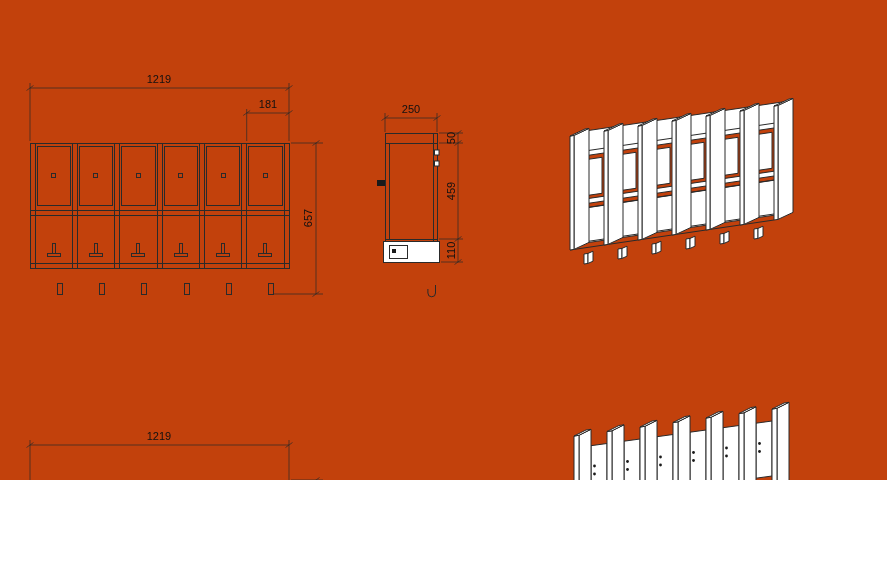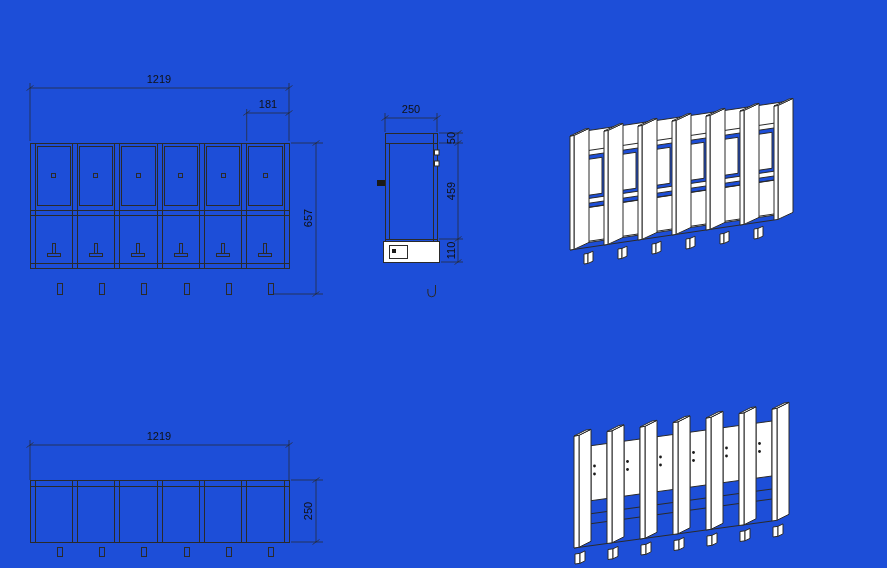--- a/index.html
+++ b/index.html
@@ -1,16 +1,16 @@
 <!DOCTYPE html>
 <html><head>
 <meta charset="utf-8">
 <style>
   html,body{margin:0;padding:0;background:#ffffff;}
-  .canvas{position:relative;width:887px;height:568px;background:#1d4ed8;overflow:hidden;
+  .canvas{position:relative;width:887px;height:480px;background:#c2410c;overflow:hidden;
           font-family:"Liberation Sans",sans-serif;}
   .view{position:absolute;}
   .ln{stroke:#2a2a2a;stroke-width:1;fill:none;}
   .fw{stroke:#2a2a2a;stroke-width:1;fill:#ffffff;}
   .fb{stroke:none;fill:#1a1a1a;}
   .dim{stroke:#2a2a2a;stroke-width:0.7;fill:none;}
   .crisp{shape-rendering:crispEdges;}
   .dtx{font-size:11px;fill:#111111;text-anchor:middle;font-family:"Liberation Sans",sans-serif;}
 </style>
 </head>

